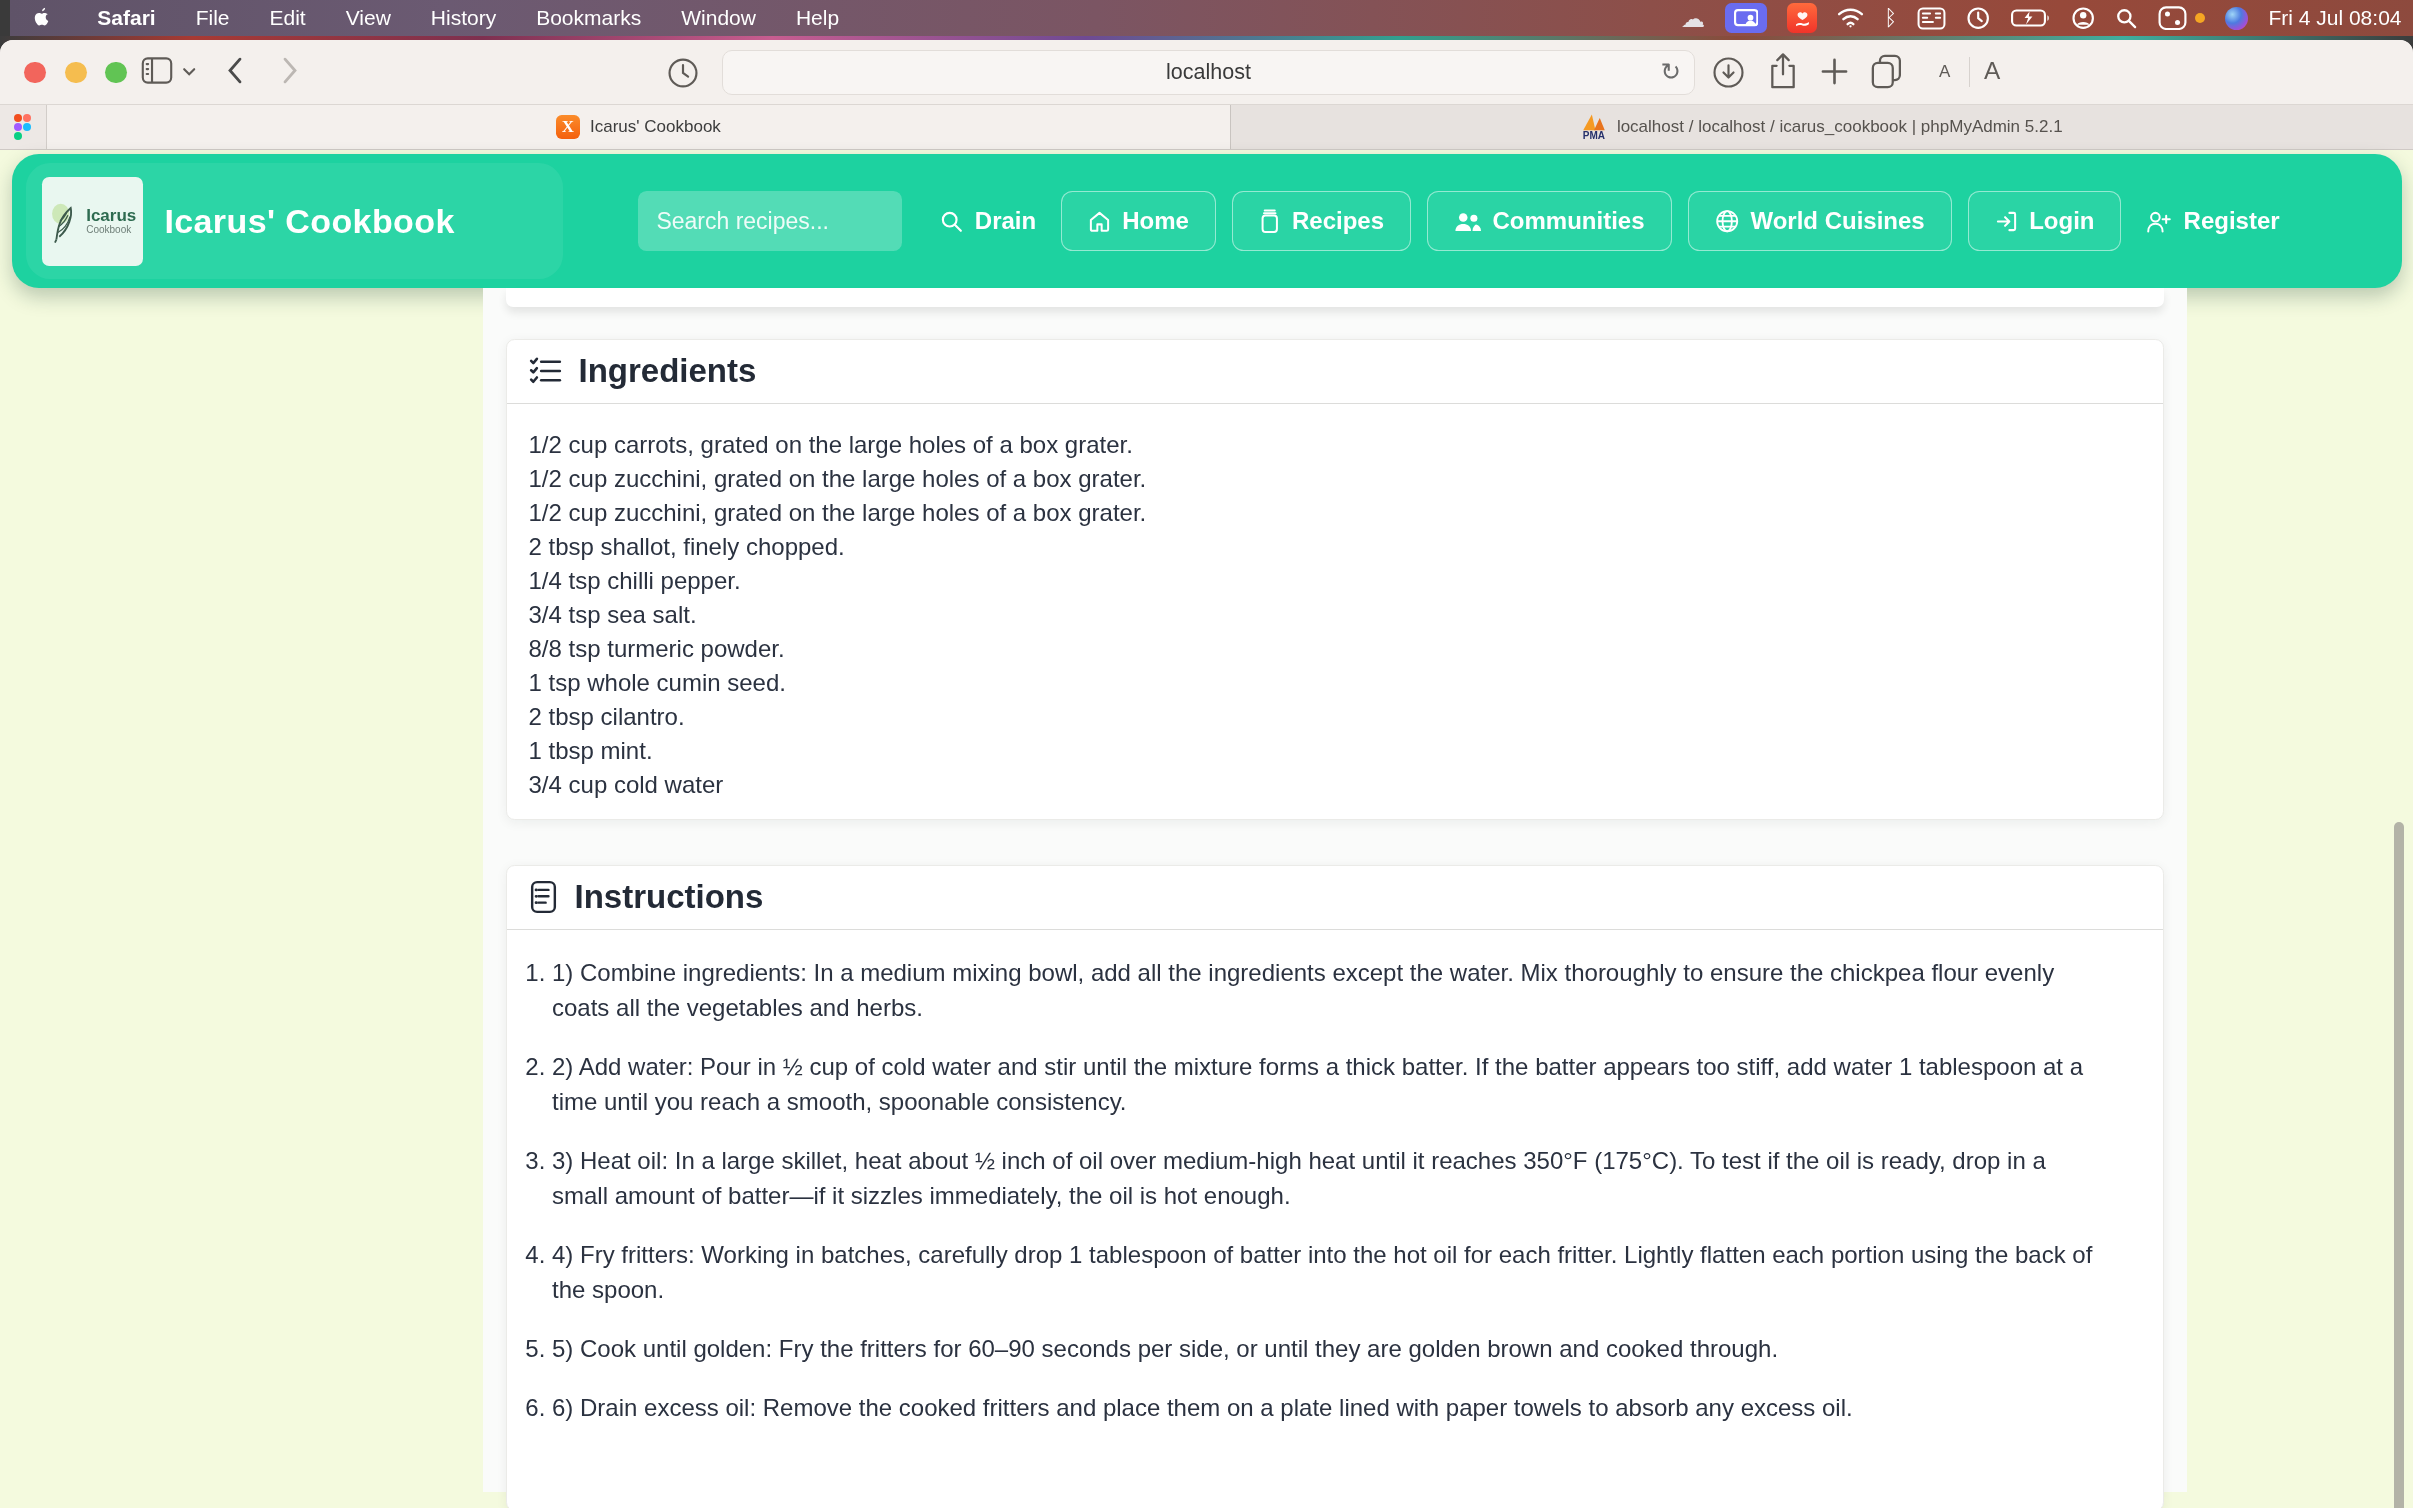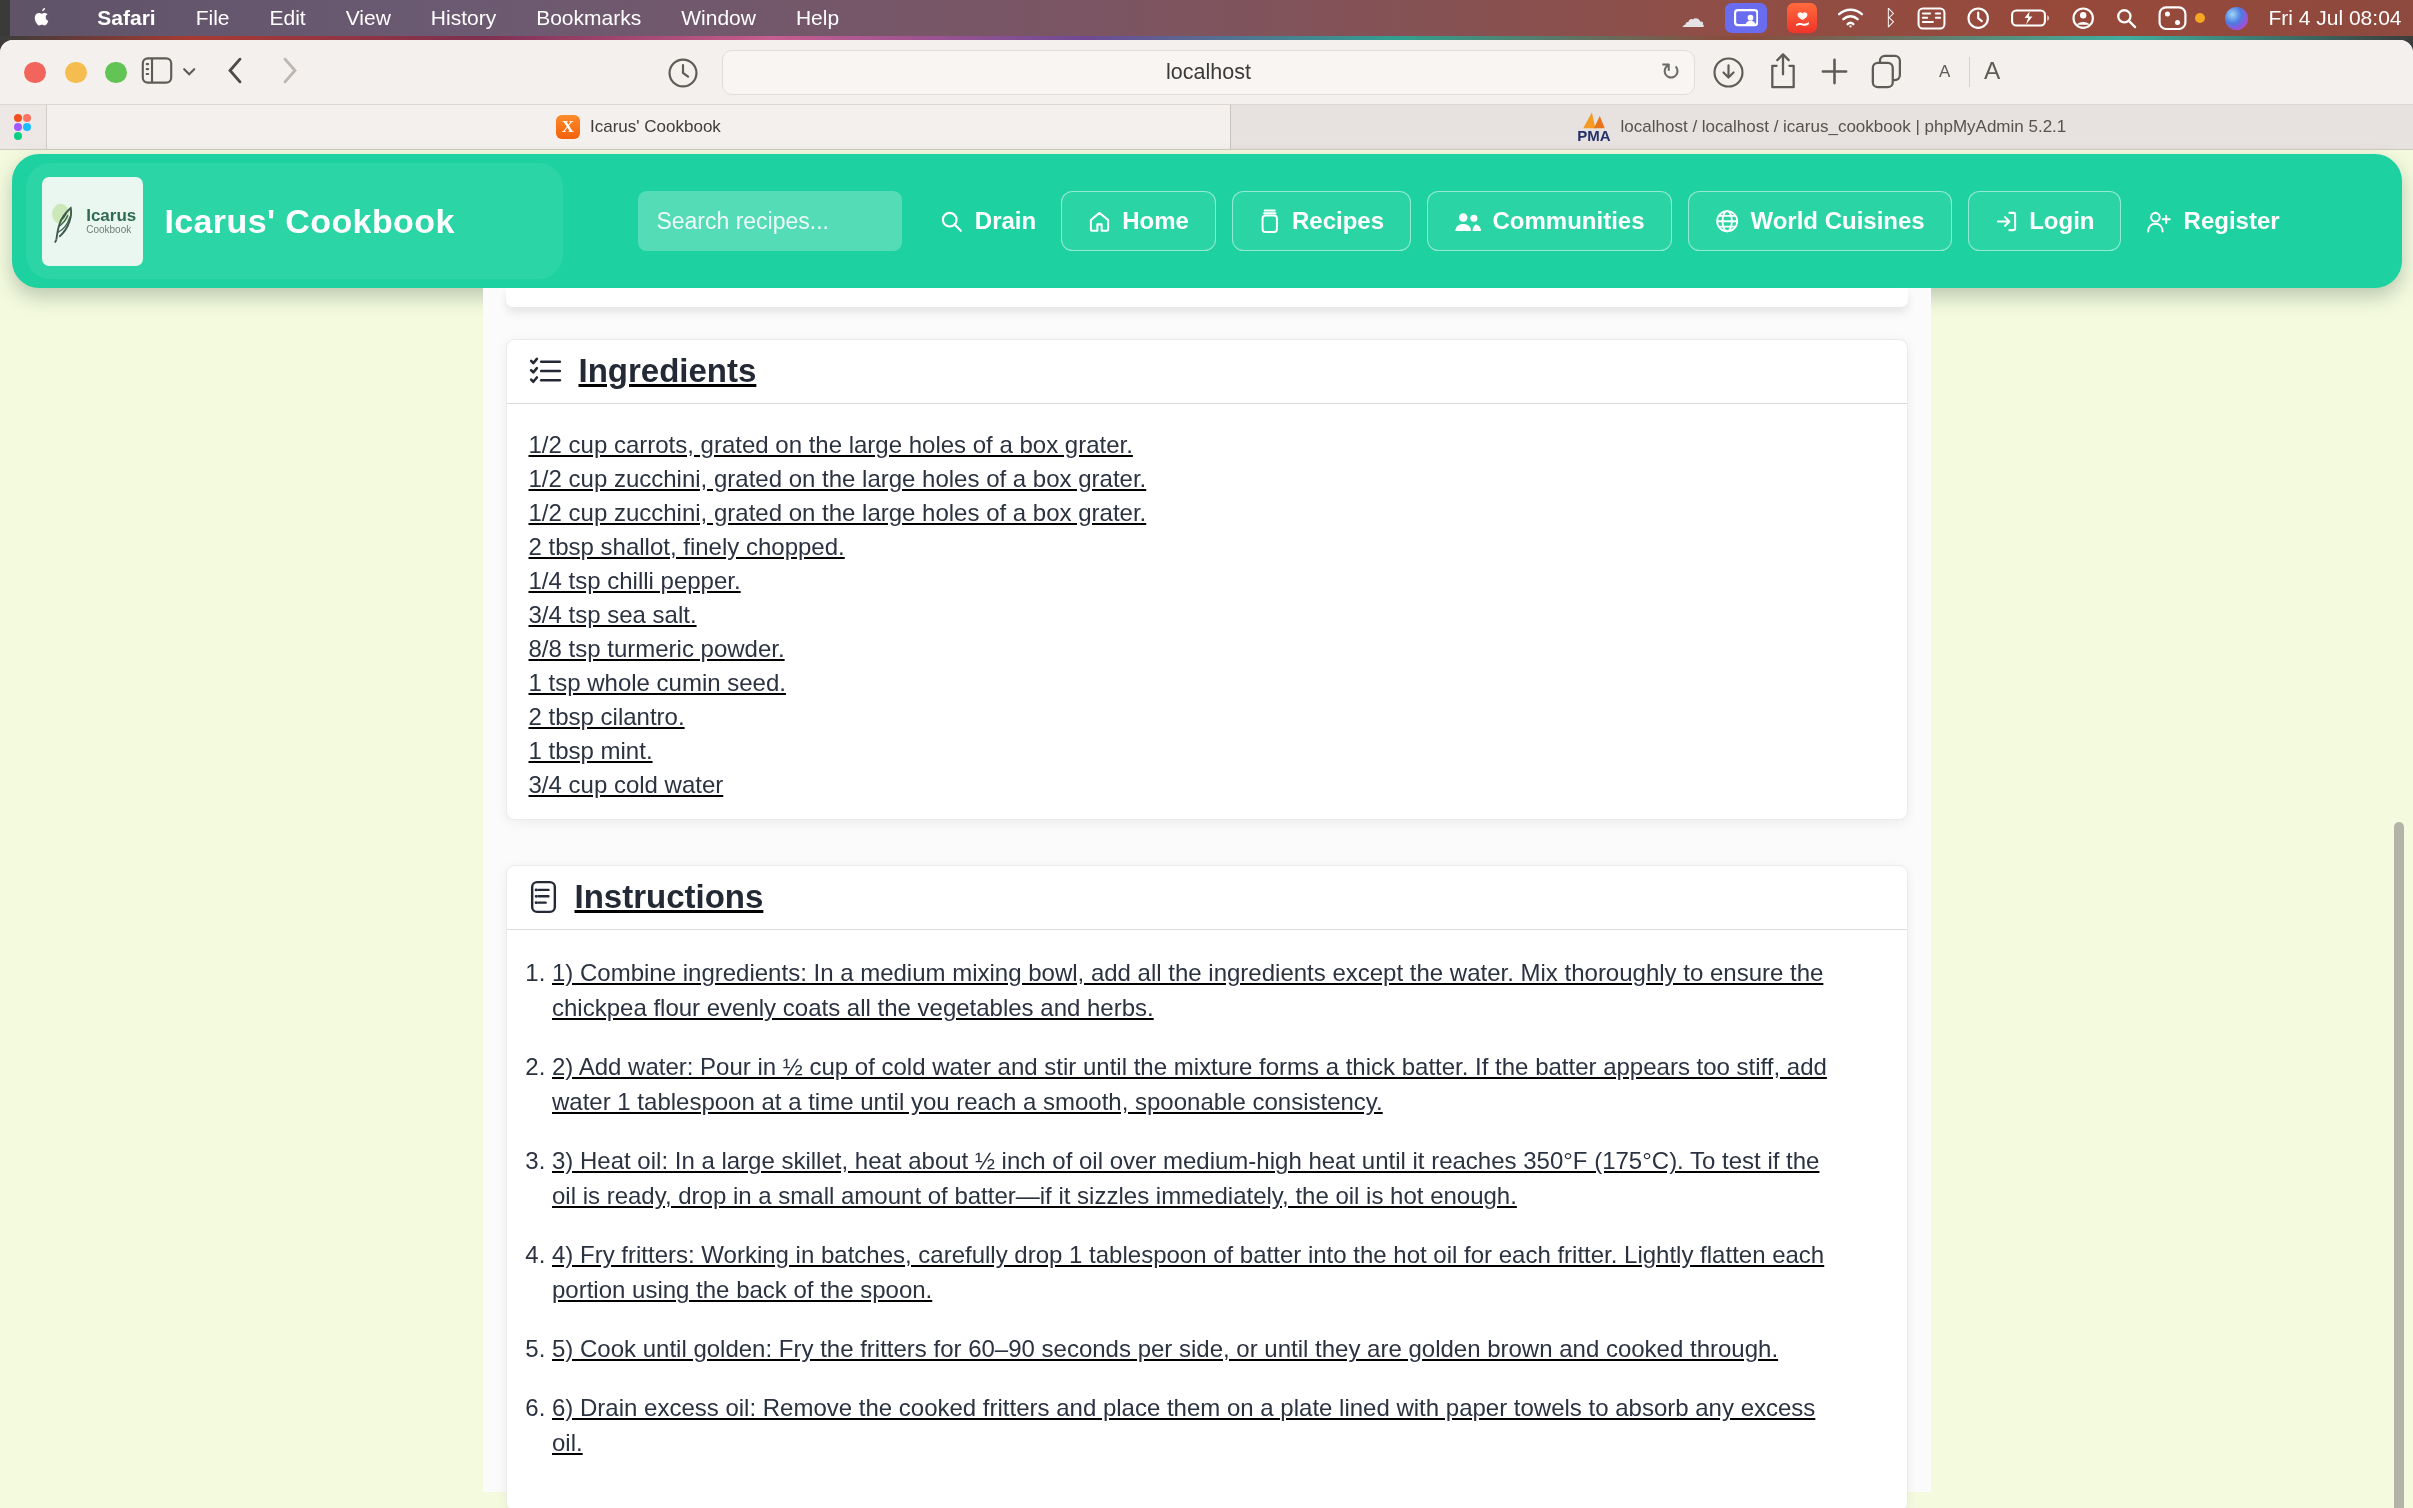--- a/index.html
+++ b/index.html
@@ -51,21 +51,21 @@
     display:flex; align-items:center; justify-content:center; }
   .figma { display:grid; grid-template-columns:8.6px 8.6px; grid-gap:0.7px; }
   .fdot { width:8px; height:8px; border-radius:50%; }
   .tab { flex:1 1 0; display:flex; align-items:center; justify-content:center; gap:10px; font-size:17px; }
   .tab.active { background:#f4f0ed; color:#3d3d3d; border-right:0.7px solid #c9c4c0; }
   .tab.inactive { background:#e7e2df; color:#56524e; }
   .xampp { width:24.4px; height:24.4px; border-radius:5.7px; background:linear-gradient(180deg,#fb8c2a,#f4600d);
     color:#fff; font-weight:700; font-size:17px; font-family:"Liberation Serif",serif;
     display:flex; align-items:center; justify-content:center; }
   .pma { display:flex; flex-direction:column; align-items:center; line-height:1; }
-  .pma-txt { font-size:15px; font-weight:700; color:#26306b; margin-top:-1.4px; }
+  .pma-txt { font-size:10px; font-weight:700; color:#26306b; margin-top:-1.4px; }
 
   
   .page { position:relative; width:100%; height:1358px; background:#f4fade; }
 
   
   .site-header { position:absolute; left:11.5px; right:11.5px; top:4.3px; height:134px;
     background:#1dd2a0; border-radius:27px; box-shadow:0 8.6px 18.7px rgba(20,60,45,.25);
     display:flex; align-items:center; padding:0 29px 0 14.4px; color:#fff; }
   .brand-pill { display:flex; align-items:center; gap:21.5px; background:rgba(255,255,255,.07);
     border-radius:24.4px; height:116px; padding:0 108px 0 16px; }
@@ -81,21 +81,21 @@
   .hsearch::placeholder { color:rgba(255,255,255,.9); }
   .nav { display:flex; align-items:center; gap:16px; margin-left:30px; }
   .nav-link, .nav-btn { display:flex; align-items:center; gap:11.5px; color:#fff;
     font-size:24px; font-weight:600; white-space:nowrap; height:60px; }
   .nav-link { padding:0 8.6px; }
   .nav-btn { padding:0 26px; border:1.4px solid rgba(255,255,255,.5);
     background:rgba(255,255,255,.06); border-radius:11.5px; }
   .nicon { display:flex; align-items:center; }
 
   
-  .content-col { position:absolute; left:483px; top:138px; width:1448px; bottom:16px; background:#fafbfa;text-decoration:underline; }
+  .content-col { position:absolute; left:483px; top:138px; width:1704px; bottom:16px; background:#fafbfa; }
   .card-stub { margin:0 23px; height:18.7px; background:#fff; border-radius:0 0 7.2px 7.2px;
     box-shadow:0 5.7px 8.6px rgba(0,0,0,.09); }
   .card { margin:32px 23px 0; background:#fff; border:0.7px solid #ebebe8; border-radius:8.6px;
     box-shadow:0 2.9px 11.5px rgba(20,30,40,.06); }
   .card.instructions { margin-top:45px; height:646px; }
   .card-head { display:flex; align-items:center; gap:17px; padding:11.5px 21.5px; height:63px; color:#232a36; }
   .card-title { font-size:33px; font-weight:600; }
   .divider { height:0.7px; background:#dcdcda; }
   .ing-list { list-style:none; padding:24.4px 21.5px 17px; }
   .ing-list li { font-size:24px; color:#2b3240; line-height:34px; }

